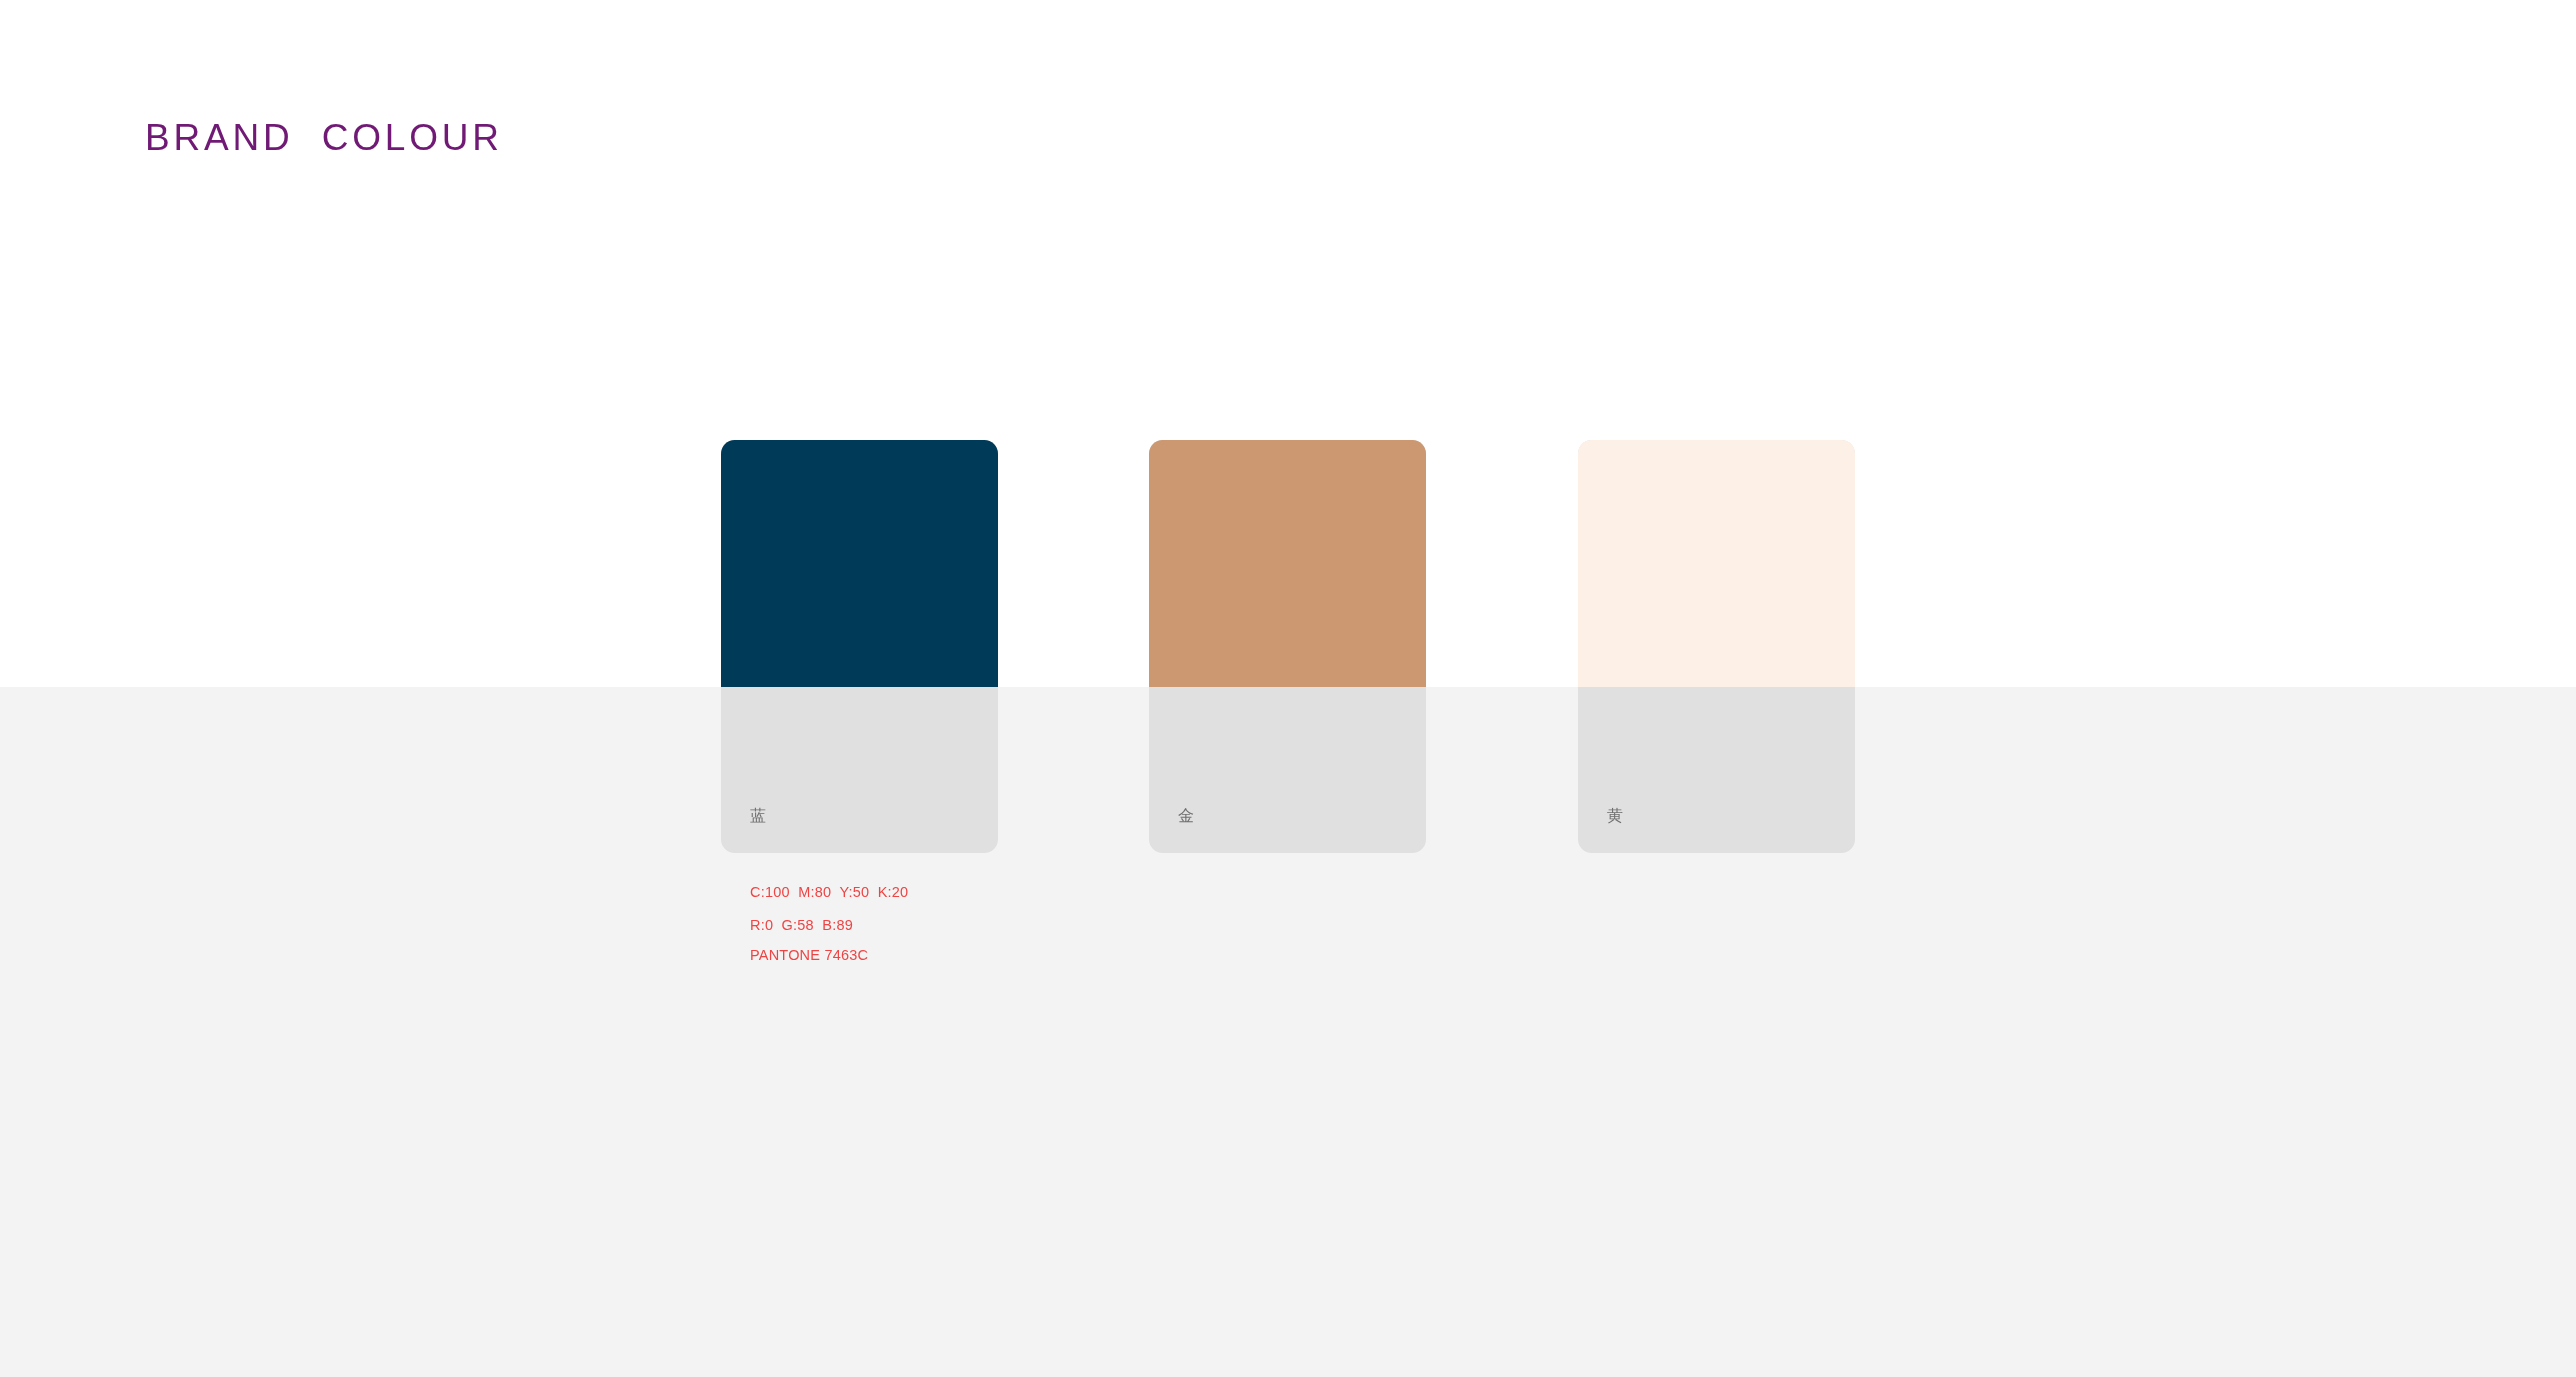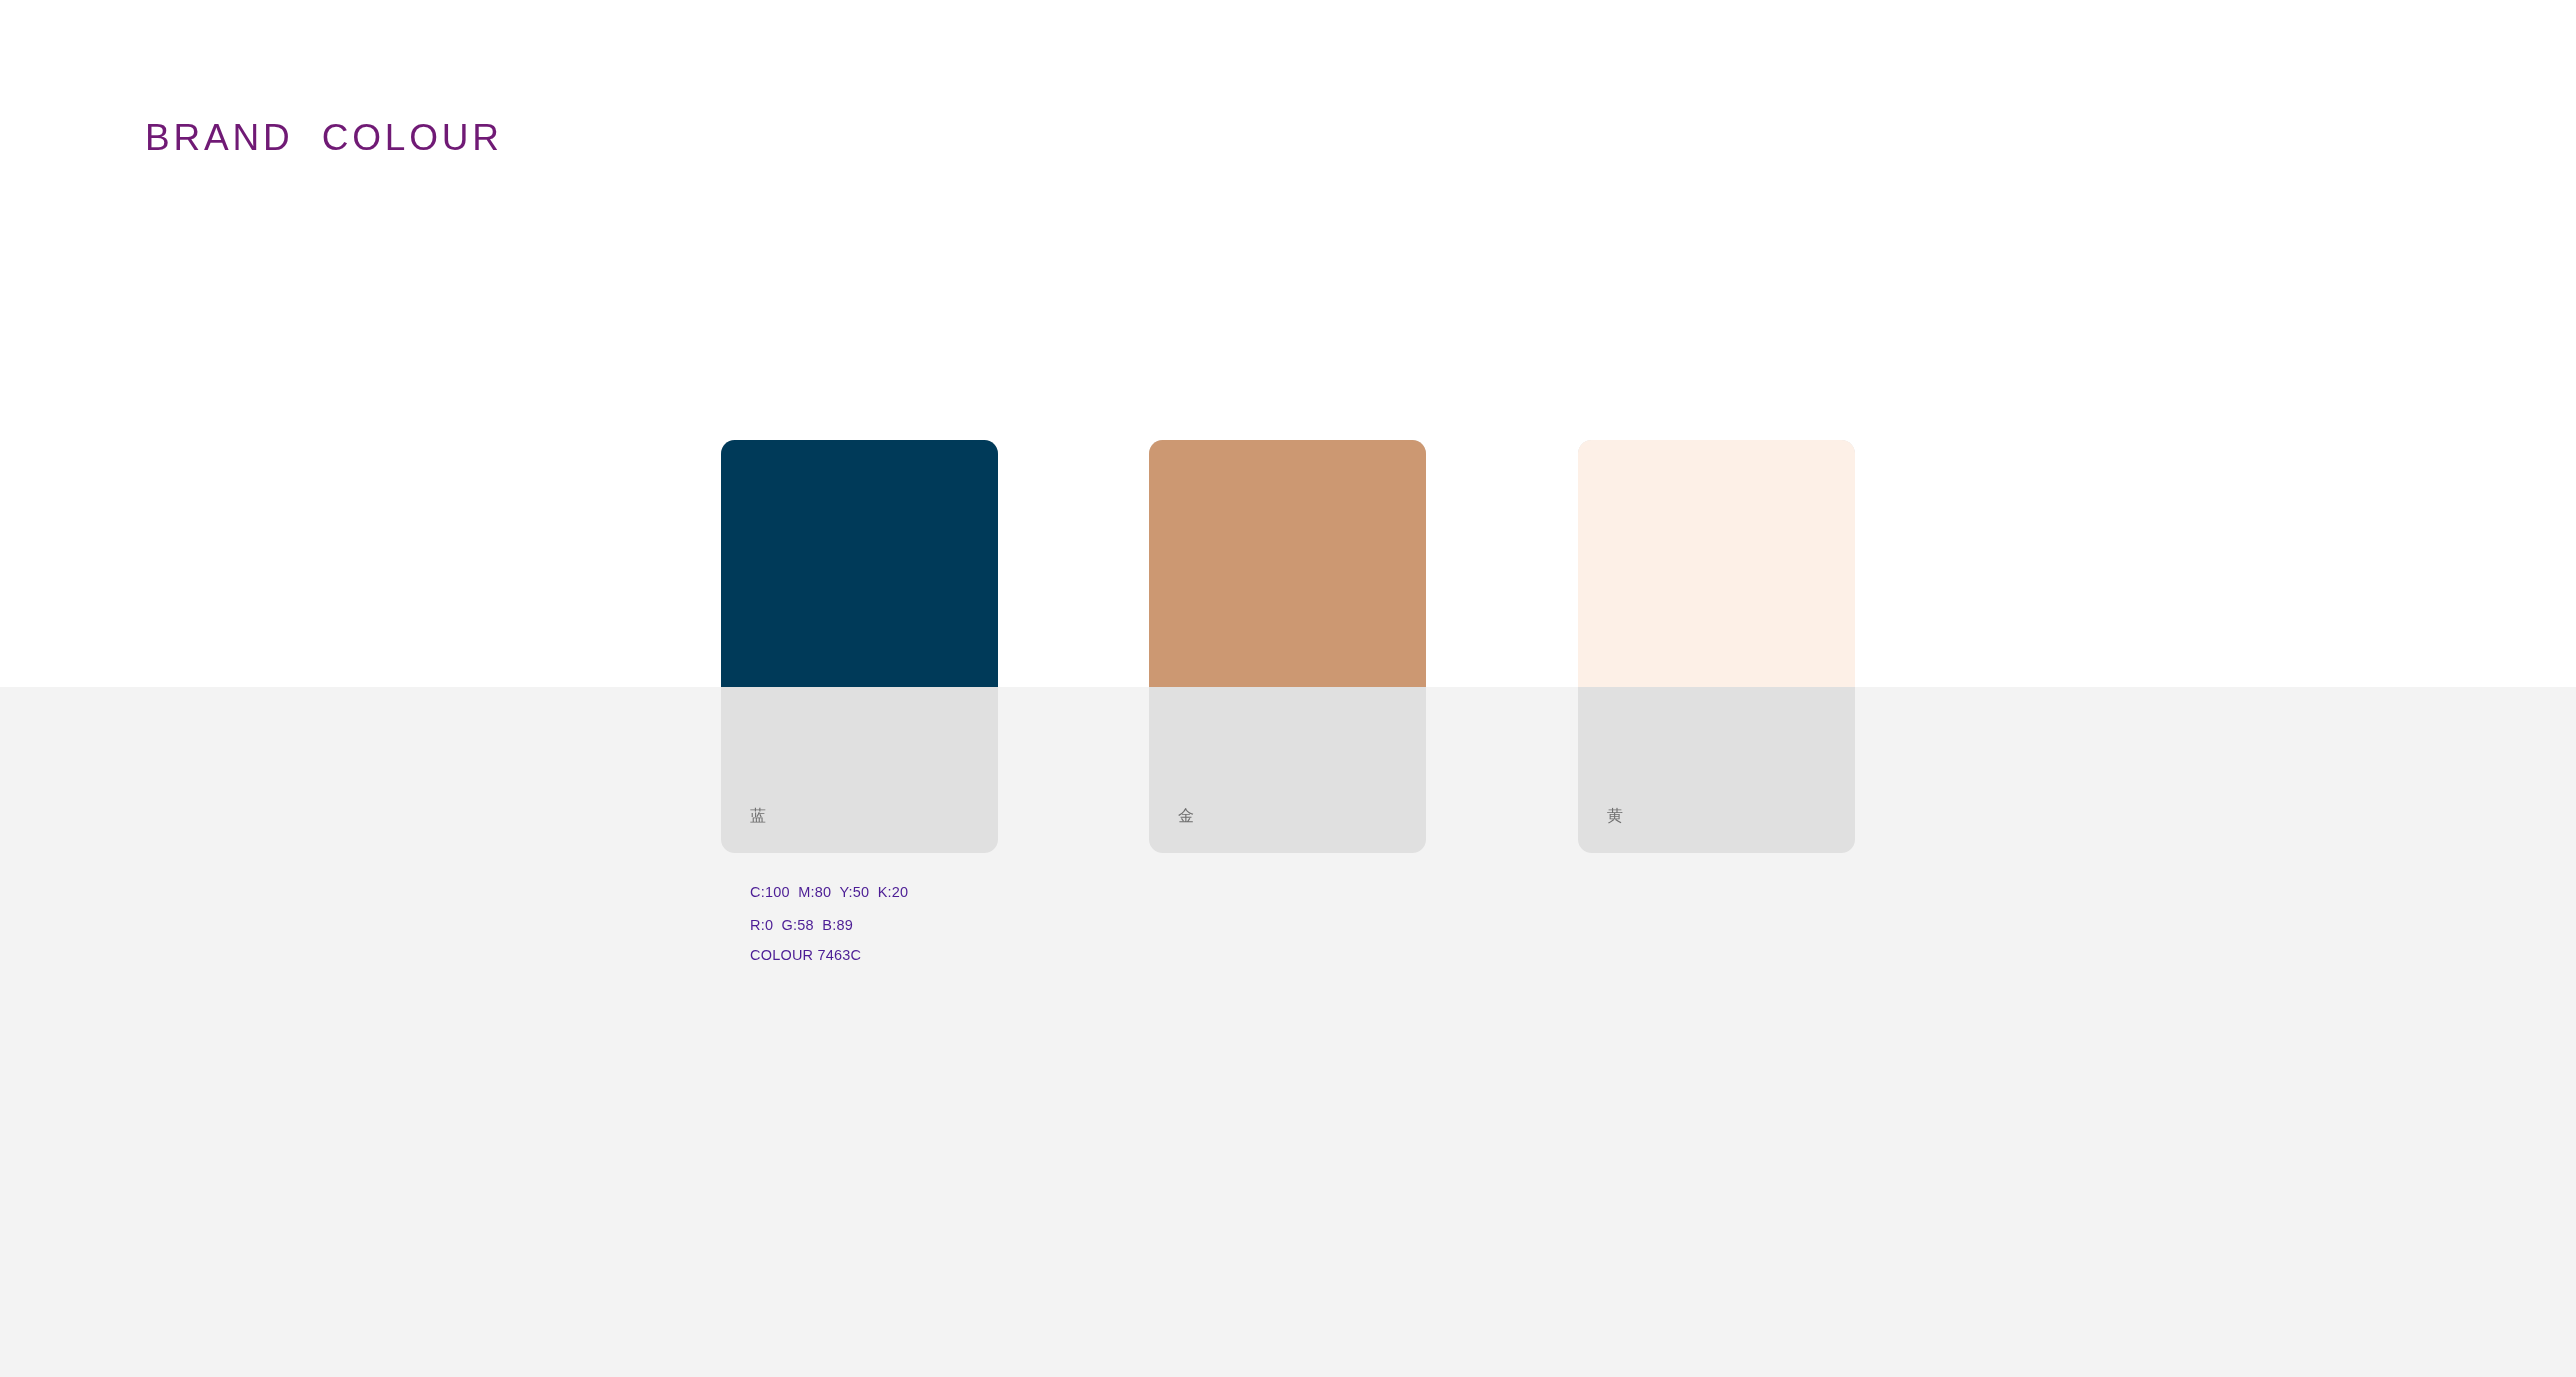--- a/index.html
+++ b/index.html
@@ -93,21 +93,21 @@
   
   .swatch-specs {
     position: absolute;
     left: 0;
     top: 445px;
     width: 277px;
   }
   .spec-line {
     font-size: 14.5px;
     font-weight: 300;
-    color: #4c1d95;
+    color: #ef4444;
     letter-spacing: 0.2px;
     line-height: 1;
     margin-left: 29px;
     white-space: pre;
   }
   .spec-line.l0 { margin-bottom: 18px; }
   .spec-line.l1 { margin-bottom: 16px; }
   .spec-line.l2 { margin-bottom: 0; }
 </style>
 </head>
@@ -121,21 +121,21 @@
 <div id="swatch-row">
 
   <div class="swatch-group pos-0">
     <div class="swatch-card" style="background: rgb(224, 224, 224);">
       <div class="swatch-chip" style="background: rgb(0, 58, 89);"></div>
       <div class="swatch-name">蓝</div>
     </div>
     <div class="swatch-specs">
       <div class="spec-line l0">C:100  M:80  Y:50  K:20</div>
       <div class="spec-line l1">R:0  G:58  B:89</div>
-      <div class="spec-line l2">COLOUR 7463C</div>
+      <div class="spec-line l2">PANTONE 7463C</div>
     </div>
   </div>
 
   <div class="swatch-group pos-1">
     <div class="swatch-card" style="background: rgb(224, 224, 224);">
       <div class="swatch-chip" style="background: rgb(204, 152, 114);"></div>
       <div class="swatch-name">金</div>
     </div>
   </div>
 

